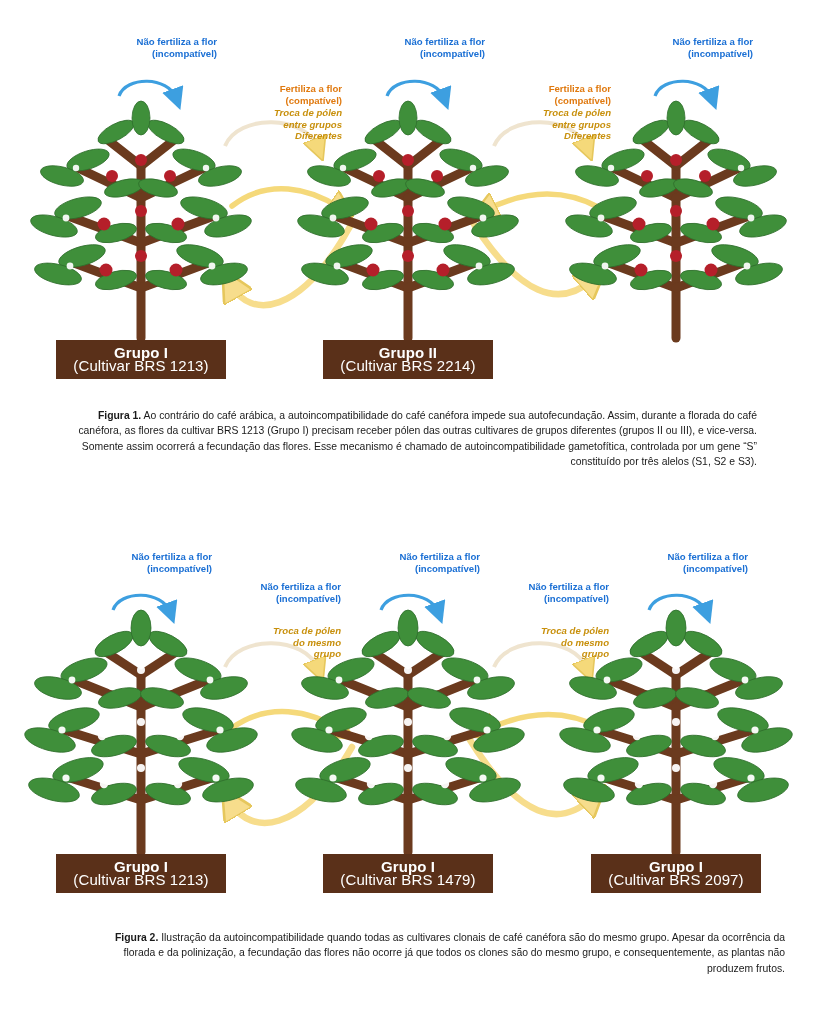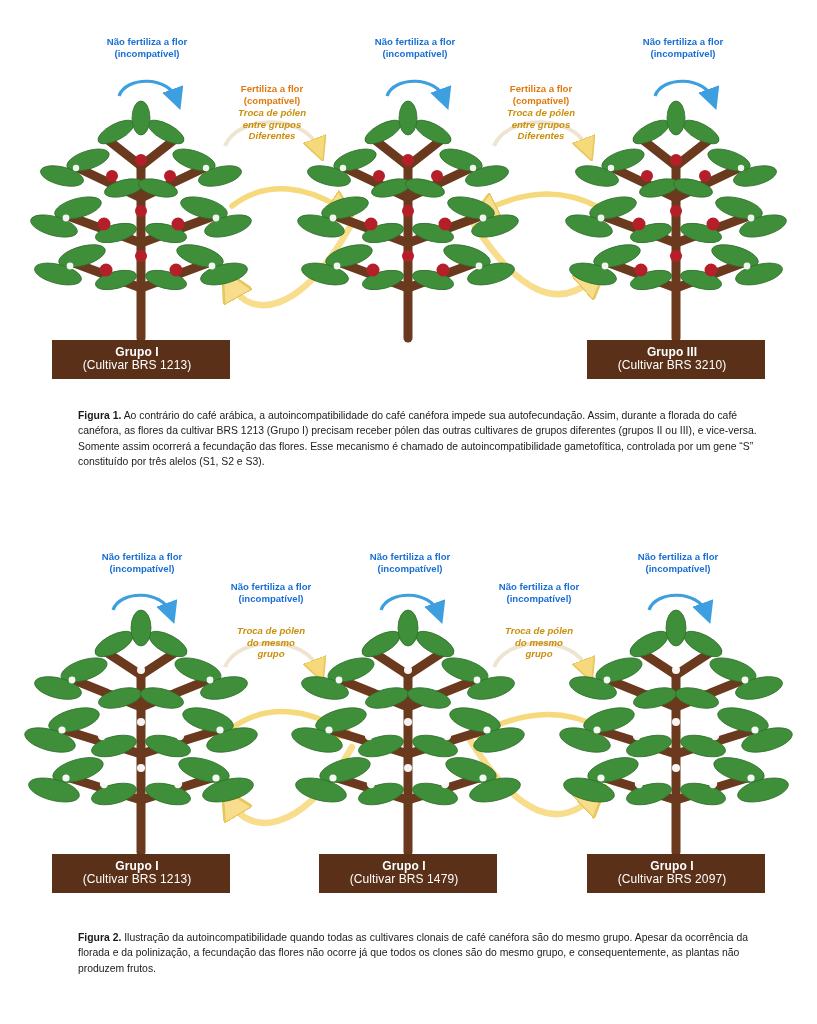--- a/index.html
+++ b/index.html
@@ -56,53 +56,53 @@
   
   .plaque {
     position: absolute;
     left: 50%;
     transform: translateX(-50%);
     top: 292px;
     width: 162px;
     background: #5a3019;
     color: #ffffff;
     text-align: center;
-    font-size: 12px;
+    font-size: 15px;
     line-height: 13px;
-    padding: 6px 12px 7px 4px;
+    padding: 6px 4px 7px 4px;
     font-weight: 700;
     letter-spacing: 0.1px;
   }
   .plaque .line2 { font-weight: 400; }
 
   
   .callout {
     position: absolute;
-    text-align: center;
+    text-align: right;
     font-size: 9.6px;
     line-height: 11.6px;
     font-weight: 700;
     width: 140px;
   }
   .callout.blue   { color: #1a6fd4; }
   .callout.orange { color: #e07a10; margin-top: 13px; }
   .callout.gold   { color: #c8900c; font-style: italic; }
 
   
   .caption {
     position: absolute;
-    left: 78px;
+    left: 62px;
     width: 695px;
     font-size: 10.4px;
     line-height: 15.4px;
     color: #1a1a1a;
-    text-align: left;
+    text-align: right;
   }
   #caption-1 { top: 408px; }
-  #caption-2 { top: 930px; }
+  #caption-2 { top: 930px; margin-left: 28px; }
   .caption b { font-weight: 700; }
 
   
   .arrow-layer {
     position: absolute;
     left: 0; top: 0;
     width: 817px; height: 370px;
     pointer-events: none;
   }
 </style>
@@ -262,20 +262,24 @@
                 <circle cx="190" cy="120" r="3.2"></circle>
               <circle cx="50" cy="170" r="3.4"></circle>
                 <circle cx="200" cy="170" r="3.4"></circle>
               <circle cx="54" cy="218" r="3.4"></circle>
                 <circle cx="196" cy="218" r="3.4"></circle>
               <circle cx="112" cy="92" r="3"></circle>
                 <circle cx="138" cy="92" r="3"></circle>
             </g>
           </svg>
         </div>
+        <div class="plaque">
+          <div>Grupo II</div>
+          <div class="line2">(Cultivar BRS 2214)</div>
+        </div>
       </div>
 
       <div class="tree-group pos-right">
         <div class="tree-canvas">
           <svg width="250" height="300" viewBox="0 0 250 300">
             <g stroke="#6b3a1e" stroke-width="9" fill="none" stroke-linecap="round">
               <path d="M125,290 L125,120"></path>
               <path d="M125,150 L62,120"></path>
                 <path d="M125,150 L188,120"></path>
               <path d="M125,195 L52,168"></path>
@@ -324,24 +328,20 @@
                 <circle cx="190" cy="120" r="3.2"></circle>
               <circle cx="50" cy="170" r="3.4"></circle>
                 <circle cx="200" cy="170" r="3.4"></circle>
               <circle cx="54" cy="218" r="3.4"></circle>
                 <circle cx="196" cy="218" r="3.4"></circle>
               <circle cx="112" cy="92" r="3"></circle>
                 <circle cx="138" cy="92" r="3"></circle>
             </g>
           </svg>
         </div>
-        <div class="plaque">
-          <div>Grupo III</div>
-          <div class="line2">(Cultivar BRS 3210)</div>
-        </div>
       </div>
 
       <div class="callout blue" style="left:77px; top:18px;">
         <div>Não fertiliza a flor</div>
         <div>(incompatível)</div>
       </div>
       <div class="callout blue" style="left:345px; top:18px;">
         <div>Não fertiliza a flor</div>
         <div>(incompatível)</div>
       </div>

